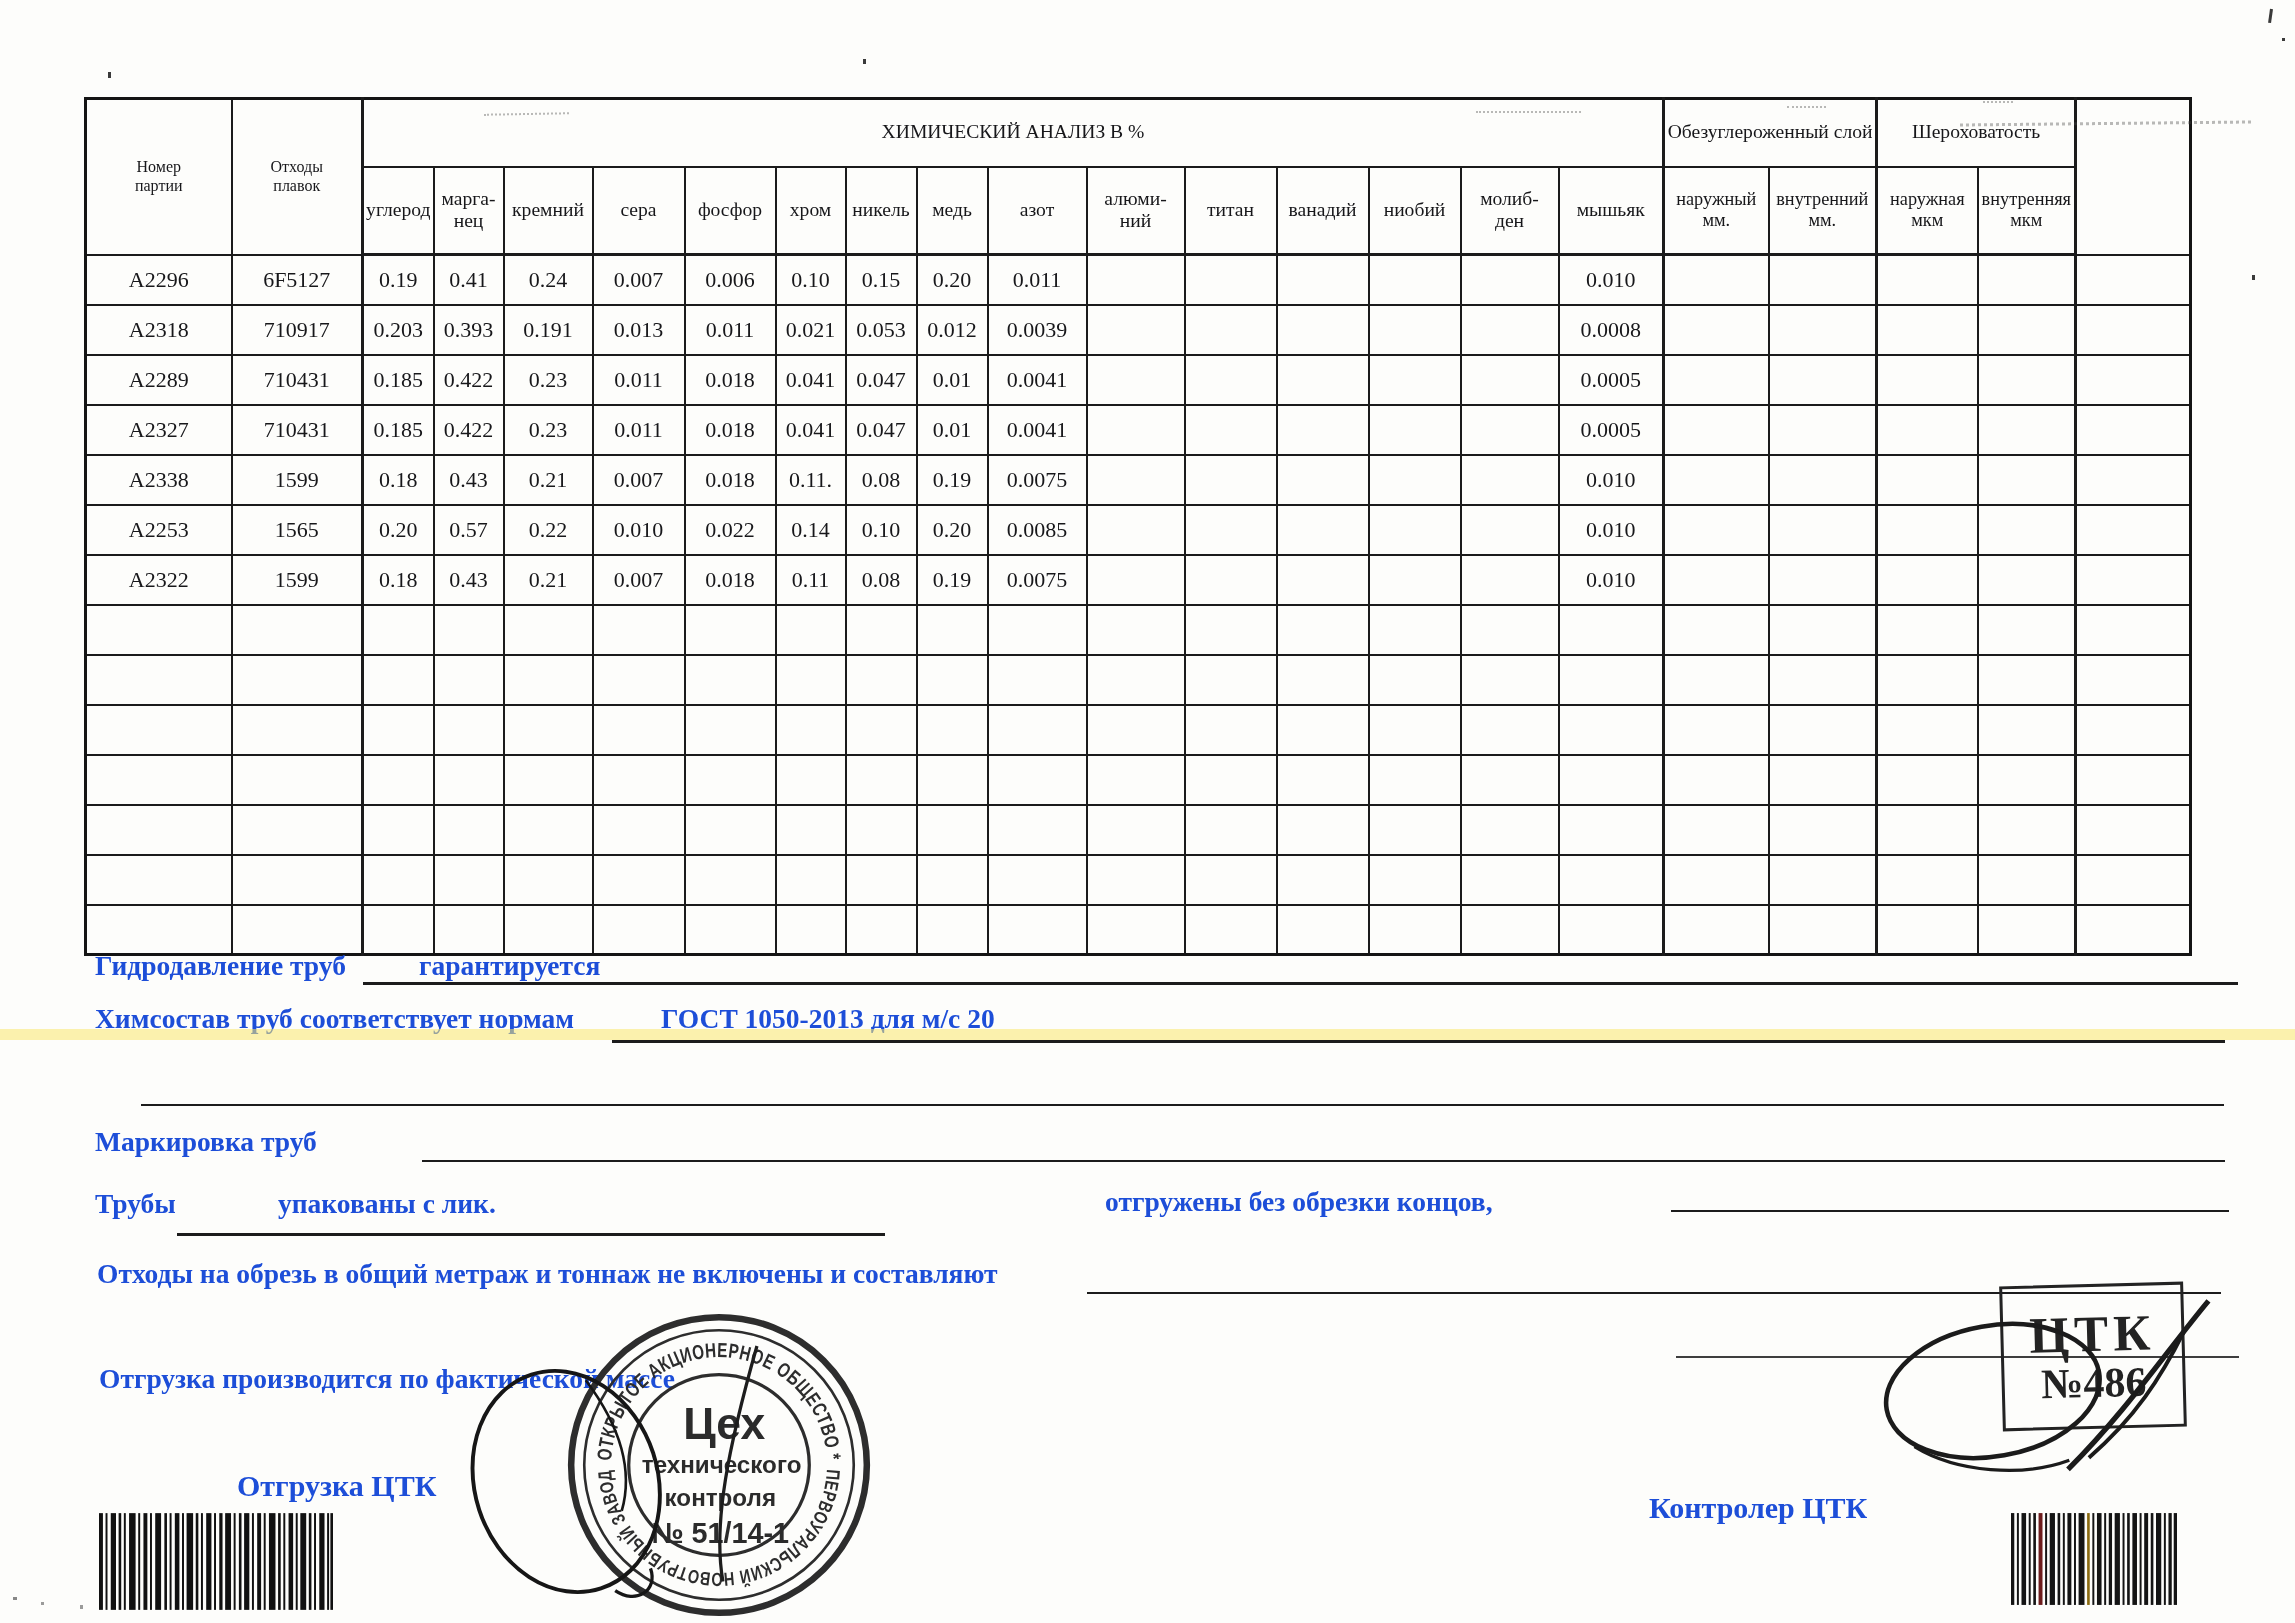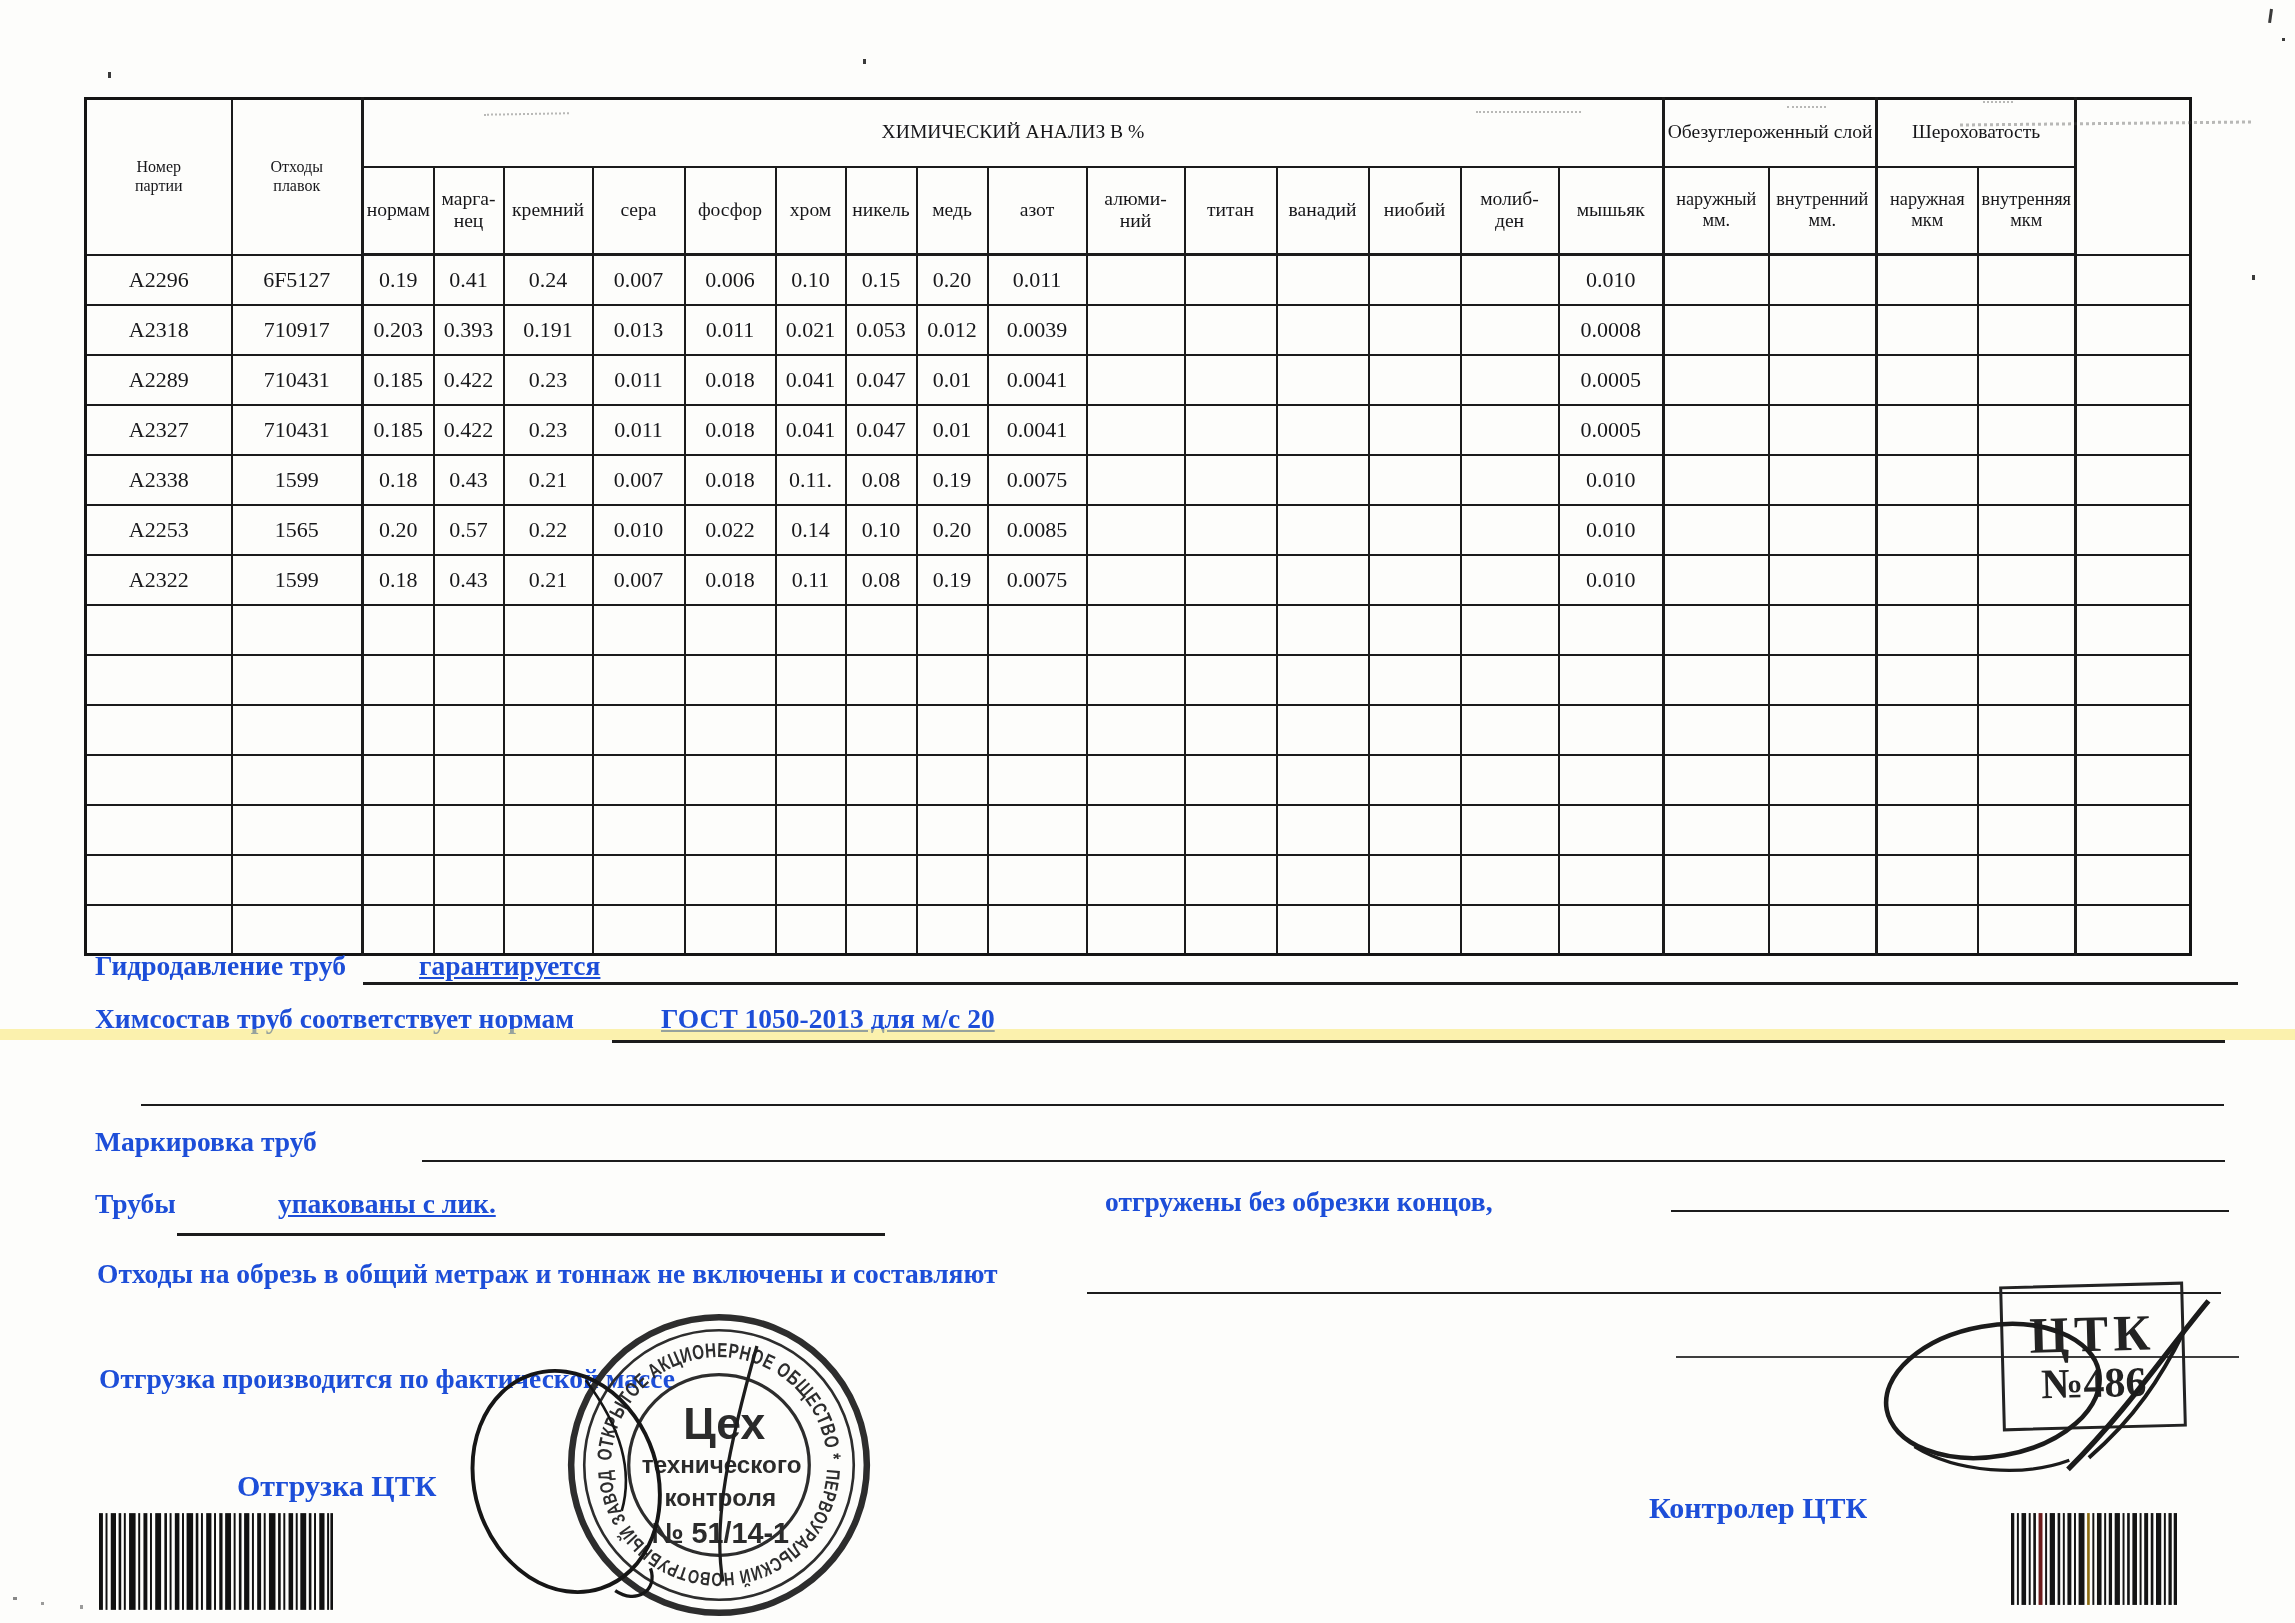--- a/index.html
+++ b/index.html
@@ -35,21 +35,21 @@
   .thL{border-left-width:3.9px !important;}
   .cert-table tbody td:nth-child(3),
   .cert-table tbody td:nth-child(18),
   .cert-table tbody td:nth-child(20),
   .cert-table tbody td:nth-child(22){border-left-width:3.9px;}
   
   .doc-text{
     position:absolute;white-space:nowrap;
     font-weight:bold;font-size:27.5px;color:#1d4ed8;
   }
-  .doc-value{font-weight:bold;text-decoration:underline;}
+  .doc-value{font-weight:bold;}
   .line{position:absolute;height:2.6px;background:#1c1c1c;}
   .yellow-band{
     position:absolute;left:0;width:2295px;top:1029px;height:10.5px;
     background:rgba(249,232,110,0.55);
   }
   
   .rect-stamp{
     position:absolute;left:2001px;top:1284px;width:178px;height:139px;
     border:3.3px solid #232323;transform:rotate(-1.5deg);
     display:flex;flex-direction:column;align-items:center;justify-content:center;
@@ -96,21 +96,21 @@
         <th rowspan="2" class="pre hdr-corner">Номер
 партии</th>
         <th rowspan="2" class="pre hdr-corner">Отходы
 плавок</th>
         <th colspan="15" class="thL row-title">ХИМИЧЕСКИЙ АНАЛИЗ  В  %</th>
         <th colspan="2" class="thL">Обезуглероженный слой</th>
         <th colspan="2" class="thL">Шероховатость</th>
         <th rowspan="2" class="thL"></th>
       </tr>
       <tr class="r2" style="height:88px">
-        <th class="thL pre">нормам</th>
+        <th class="thL pre">углерод</th>
         <th class="pre">марга-
 нец</th>
         <th class="pre">кремний</th>
         <th class="pre">сера</th>
         <th class="pre">фосфор</th>
         <th class="pre">хром</th>
         <th class="pre">никель</th>
         <th class="pre">медь</th>
         <th class="pre">азот</th>
         <th class="pre">алюми-

